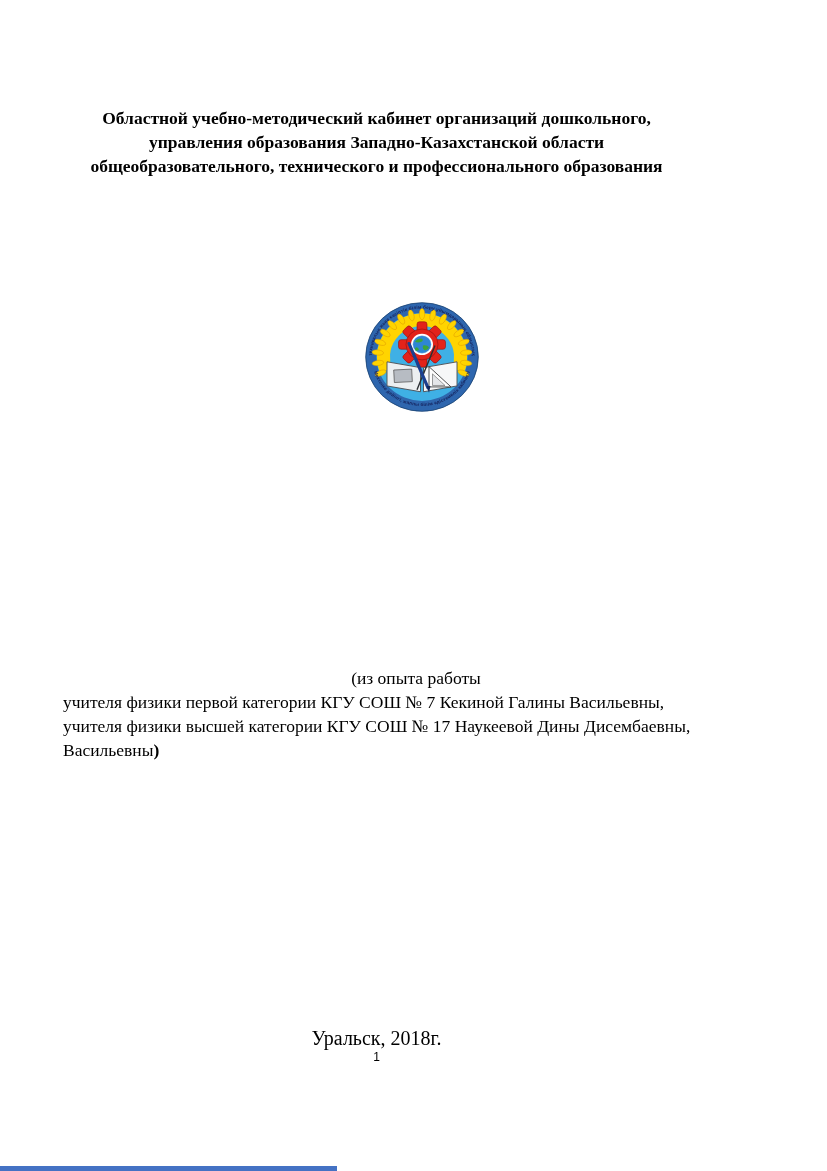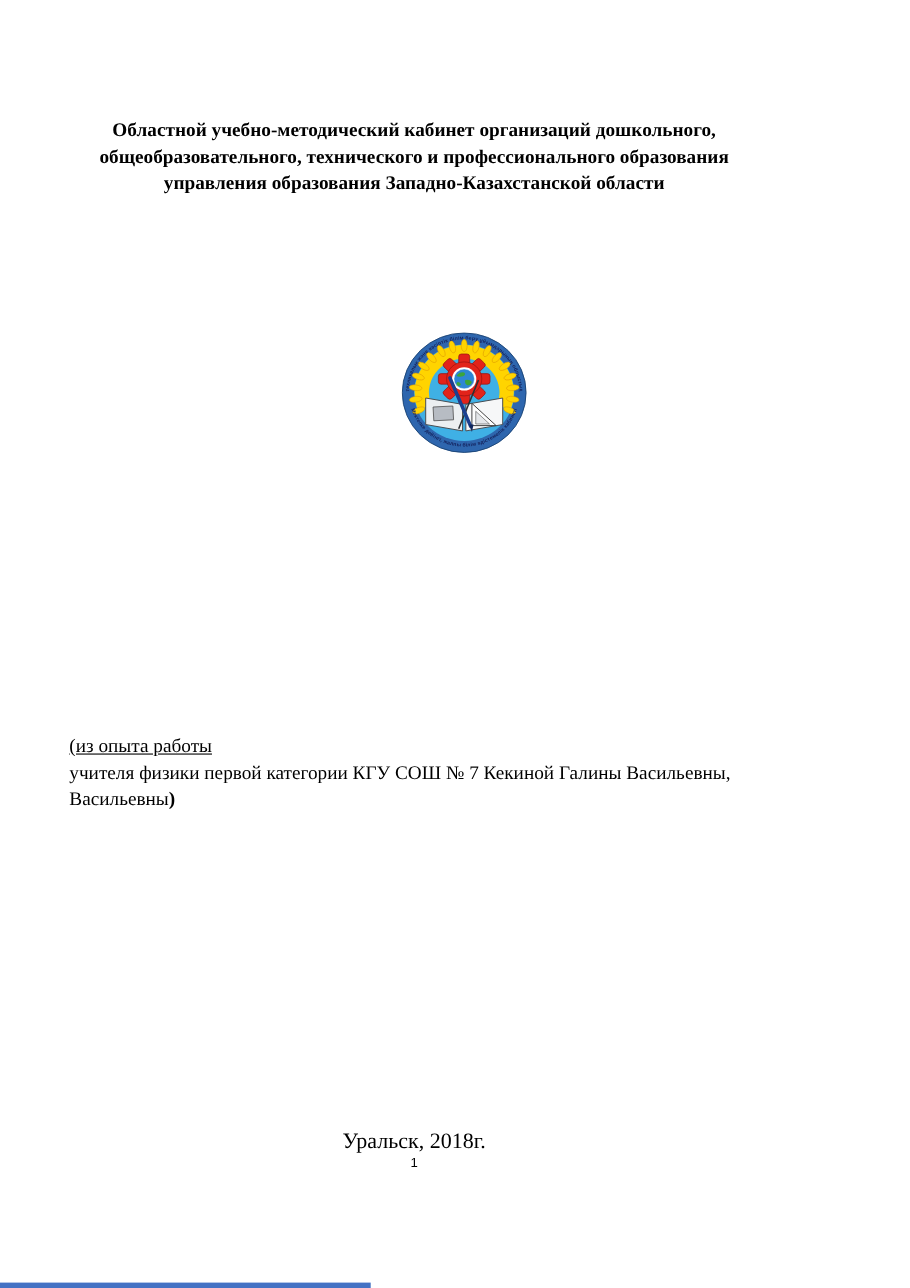--- a/index.html
+++ b/index.html
@@ -22,21 +22,21 @@
   .logo-wrap svg{display:block;width:114px;height:110px;}
   .title{
     position:absolute;top:552px;left:60px;right:60px;
     text-align:center;font-weight:bold;
     font-size:17.5px;line-height:24px;
   }
   .credits{
     position:absolute;top:666px;left:63px;width:706px;
     font-size:17.5px;line-height:24px;text-align:left;
   }
-  .credits .intro{text-decoration:underline;}
+  .credits .intro{text-align:center;}
   .credits .bold-paren{font-weight:bold;}
   .place-year{
     position:absolute;top:1027px;left:0;right:0;
     text-align:center;font-size:20px;line-height:22px;
   }
   .page-number{
     position:absolute;top:1050px;left:0;right:0;
     text-align:center;
     font-family:"Liberation Sans", sans-serif;
     font-size:12px;line-height:14px;
@@ -47,22 +47,22 @@
     background:#4472c4;
   }
 </style>
 </head>
 <body>
 
 <div class="page">
 
   <div class="header">
     <div>Областной учебно-методический кабинет организаций дошкольного,</div>
+    <div>управления образования Западно-Казахстанской области</div>
     <div>общеобразовательного, технического и профессионального образования</div>
-    <div>управления образования Западно-Казахстанской области</div>
   </div>
 
   <div class="logo-wrap">
     <svg viewBox="-57 -57 114 114" preserveAspectRatio="none" aria-hidden="true">
 
       <circle r="56.3" stroke="#17406f" stroke-width="0.8" fill="#2e66ae"></circle>
 
       <circle r="45.5" fill="#3fb0e5"></circle>
 
       <path d="M -36 14 A 38.6 38.6 0 1 1 36 14" fill="none" stroke-width="13" stroke="#ffd400"></path>
@@ -132,20 +132,21 @@
           <polygon points="4.5,16 8.5,16 7,23" fill="#10265c"></polygon>
         </g>
       </g>
     </svg>
   </div>
 
 
   <div class="credits">
     <div class="intro">(из опыта работы</div>
     <div>учителя физики первой категории КГУ СОШ № 7 Кекиной Галины Васильевны,</div>
+    <div>учителя физики высшей категории КГУ СОШ № 17 Наукеевой Дины Дисембаевны,</div>
     <div><span>Васильевны</span><span class="bold-paren">)</span></div>
   </div>
 
   <div class="place-year">Уральск, 2018г.</div>
   <div class="page-number">1</div>
 
   <div class="bottom-bar" style="background: rgb(68, 114, 196);"></div>
 
 </div>
 

